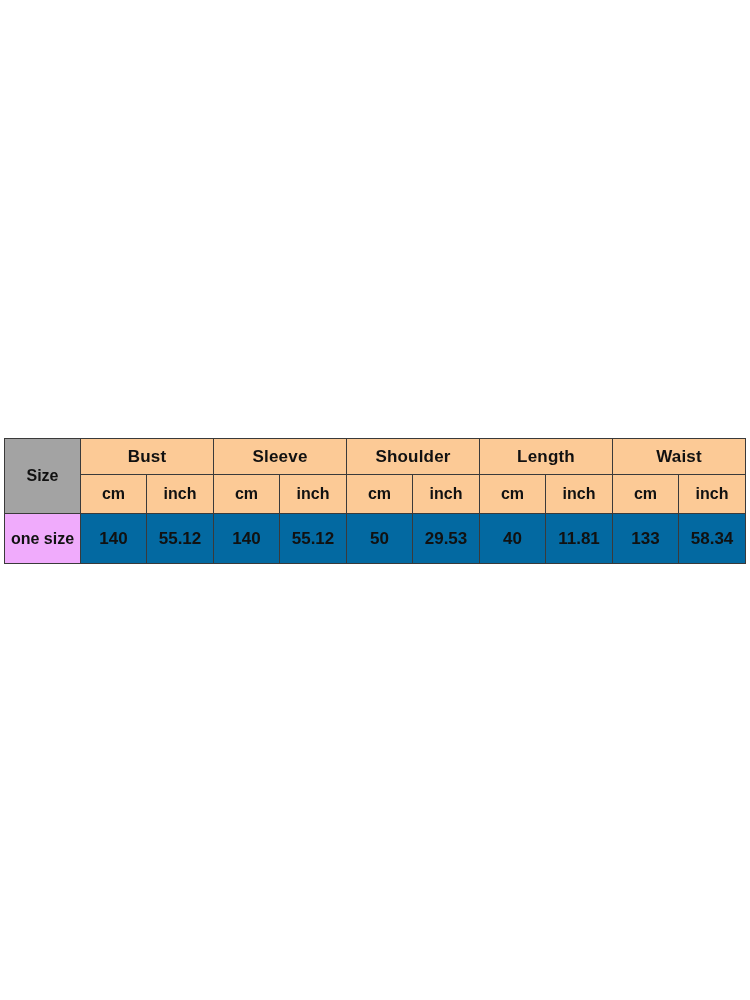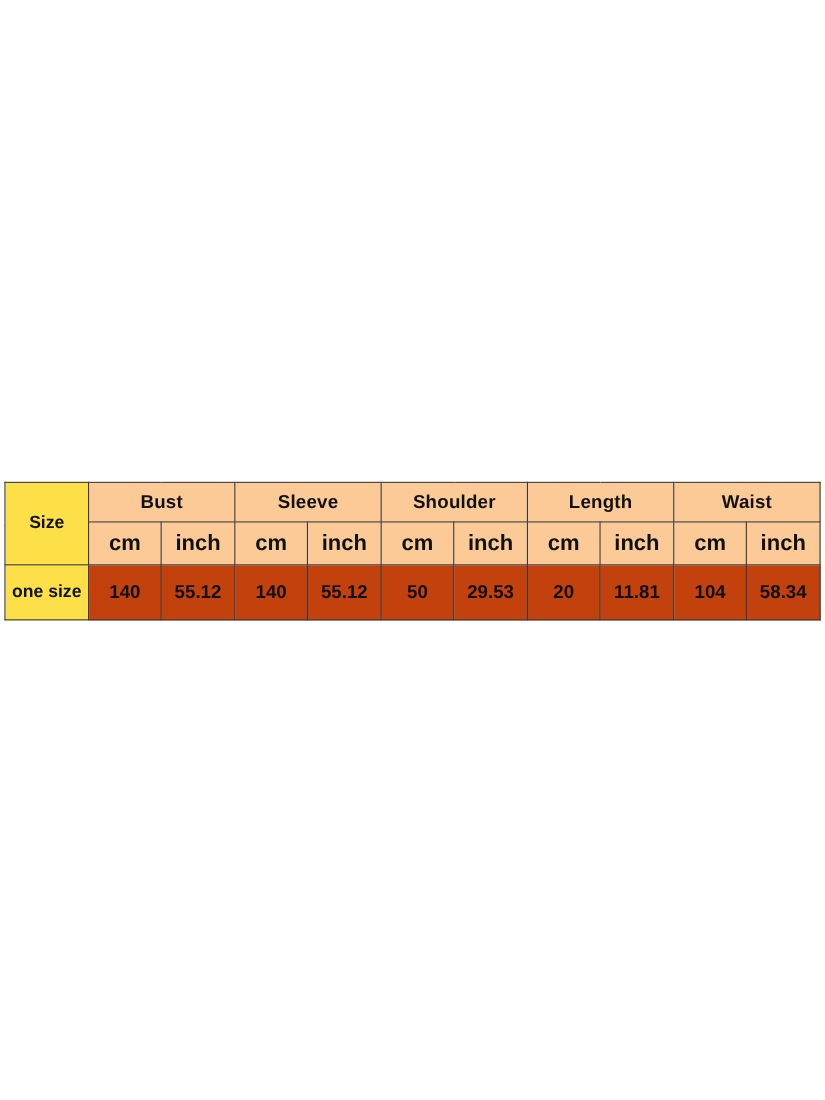--- a/index.html
+++ b/index.html
@@ -44,36 +44,36 @@
   
   th.group-head {
     background: #fcca96;
     height: 35px;
     font-size: 17px;
     letter-spacing: 0.2px;
   }
   th.unit-head {
     background: #fcca96;
     height: 38px;
-    font-size: 20px;
+    font-size: 16px;
   }
   th.size-head {
-    background: #fde047;
+    background: #a3a3a3;
     height: 73px;
     font-size: 16px;
   }
 
   
   td.data-cell {
-    background: #c2410c;
+    background: #0369a1;
     height: 49px;
     font-size: 17px;
   }
   td.row-label {
-    background: #fde047;
+    background: #f0abfc;
     height: 49px;
     font-size: 16px;
   }
 
   
   col.c-size  { width: 76px; }
   col.c-unit  { width: 66px; }
   col.c-unit2 { width: 67px; }
 </style>
 </head>
@@ -118,20 +118,20 @@
     </thead>
     <tbody>
       <tr>
         <td class="row-label">one size</td>
         <td class="data-cell">140</td>
         <td class="data-cell">55.12</td>
         <td class="data-cell">140</td>
         <td class="data-cell">55.12</td>
         <td class="data-cell">50</td>
         <td class="data-cell">29.53</td>
-        <td class="data-cell">20</td>
+        <td class="data-cell">40</td>
         <td class="data-cell">11.81</td>
-        <td class="data-cell">104</td>
+        <td class="data-cell">133</td>
         <td class="data-cell">58.34</td>
       </tr>
     </tbody>
   </table>
 </div>
 
 </body></html>

